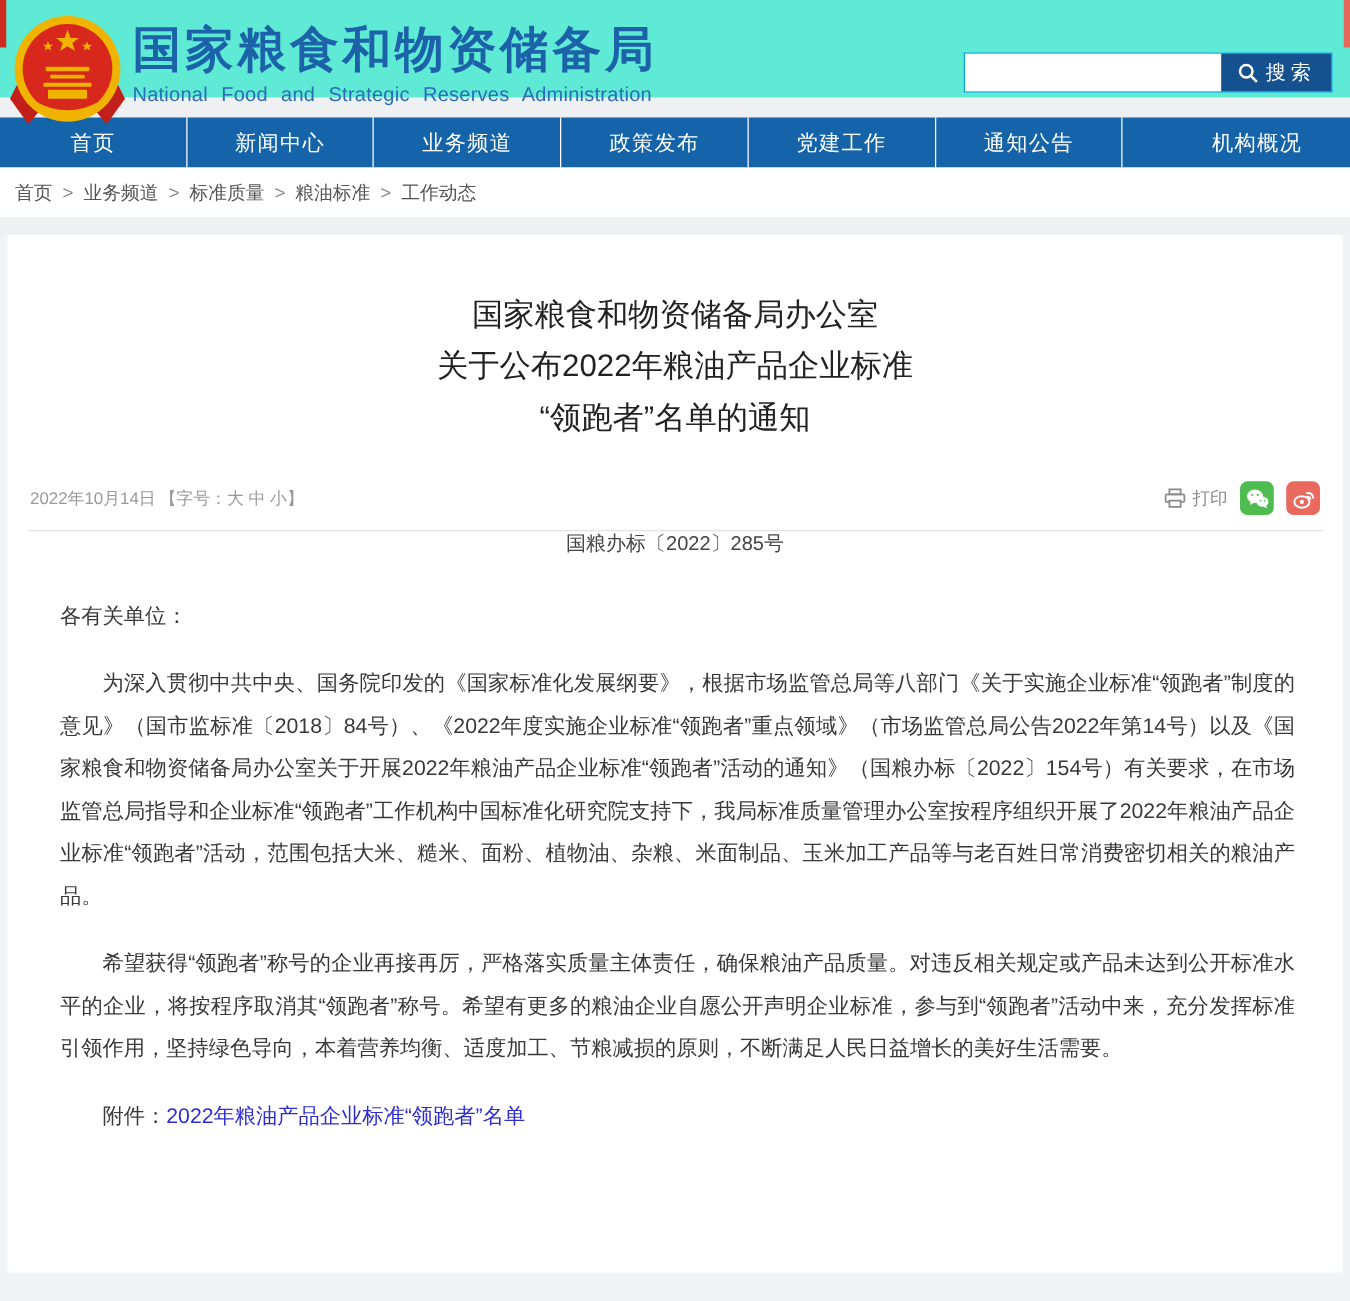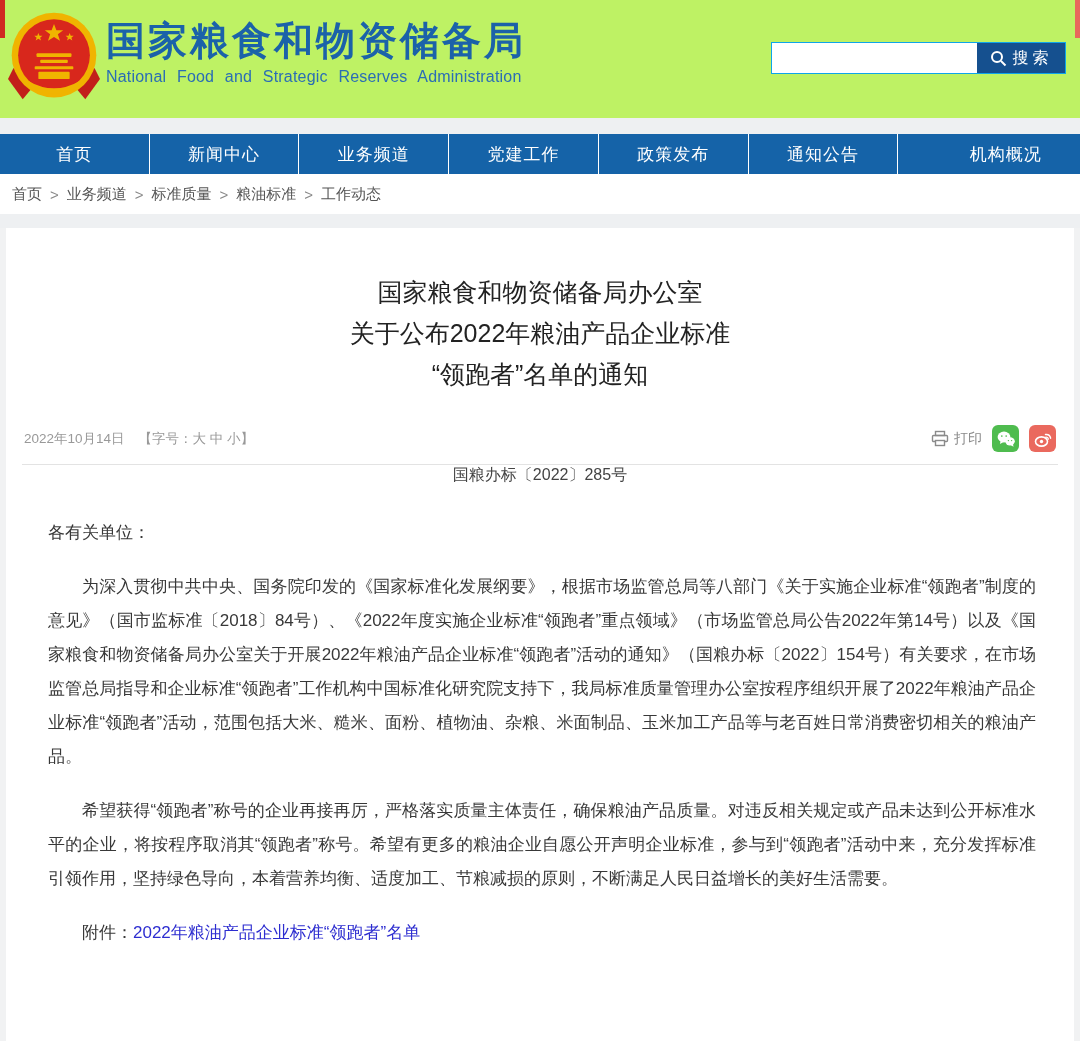--- a/index.html
+++ b/index.html
@@ -7,22 +7,22 @@
   body {
     font-family:"Liberation Sans","DejaVu Sans",sans-serif;
     background:#f1f2f3;
     color:#333;
     height:1041px;
     overflow:hidden;
     position:relative;
   }
   
   .site-header {
-    background:#bef264;
-    height:118px;
+    background:#5eead4;
+    height:78px;
     position:relative;
     padding-left:16px;
   }
   .edge-strip { position:absolute; top:0; width:5px; height:38px; }
   .edge-strip.left  { left:0;  background:#d02a21; }
   .edge-strip.right { right:0; background:#e8685c; }
   .emblem { position:absolute; left:8px; top:10px; width:92px; height:94px; }
   .brand { position:absolute; left:106px; top:18px; }
   .brand-cn {
     color:#1b62a9;
@@ -87,21 +87,21 @@
   .article-title {
     text-align:center;
     font-size:25px; font-weight:normal; color:#222;
     line-height:41px;
   }
   .meta-row {
     margin:30px 18px 0 18px;
     display:flex; align-items:center;
     color:#999; font-size:13.5px;
   }
-  .meta-left { display:flex; align-items:center; gap:14px; }
+  .meta-left { display:flex; align-items:center; gap:3px; }
   .meta-right { margin-left:auto; display:flex; align-items:center; gap:10px; }
   .print-btn {
     display:flex; align-items:center; gap:5px;
     color:#8a8a8a; font-size:14px; cursor:pointer; background:none; border:none;
   }
   .share-btn {
     width:27px; height:27px; border-radius:6px;
     display:flex; align-items:center; justify-content:center;
     border:none; cursor:pointer; padding:0;
   }
@@ -166,22 +166,22 @@
     </button>
   </div>
 </header>
 
 <div class="band"></div>
 
 <nav class="main-nav">
   <div class="nav-item">首页</div>
   <div class="nav-item">新闻中心</div>
   <div class="nav-item">业务频道</div>
+  <div class="nav-item">政策发布</div>
   <div class="nav-item">党建工作</div>
-  <div class="nav-item">政策发布</div>
   <div class="nav-item">通知公告</div>
   <div class="nav-item">机构概况</div>
 </nav>
 
 <div class="breadcrumb">
   <a>首页</a>
   <span class="sep">&gt;</span>
   <a>业务频道</a>
   <span class="sep">&gt;</span>
   <a>标准质量</a>

